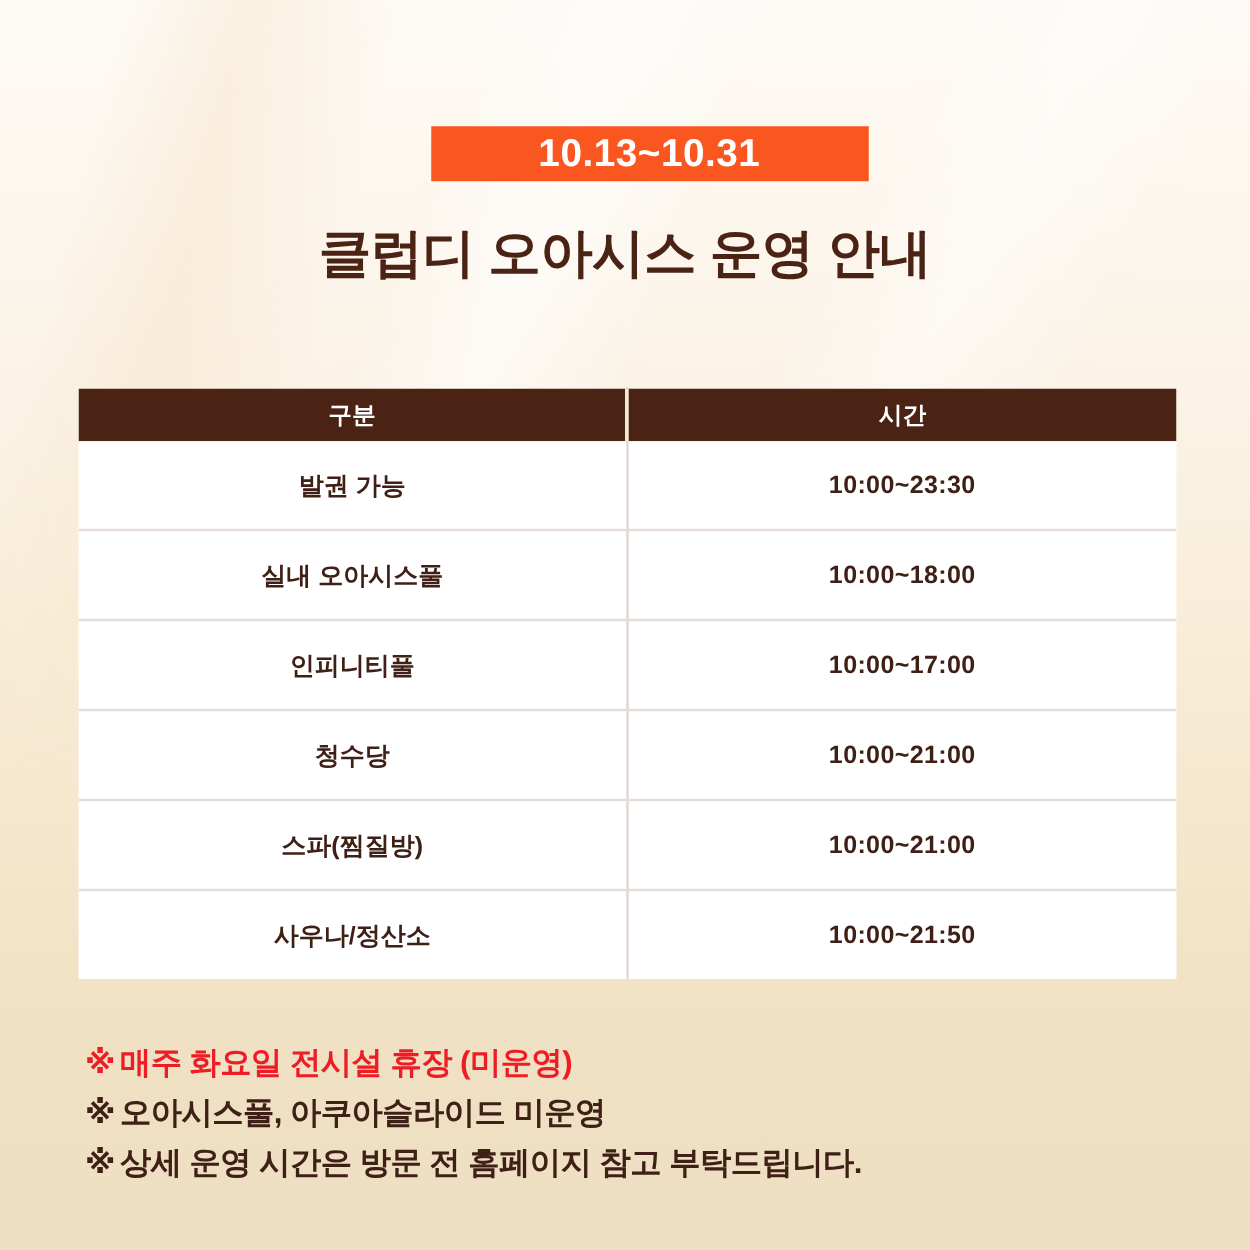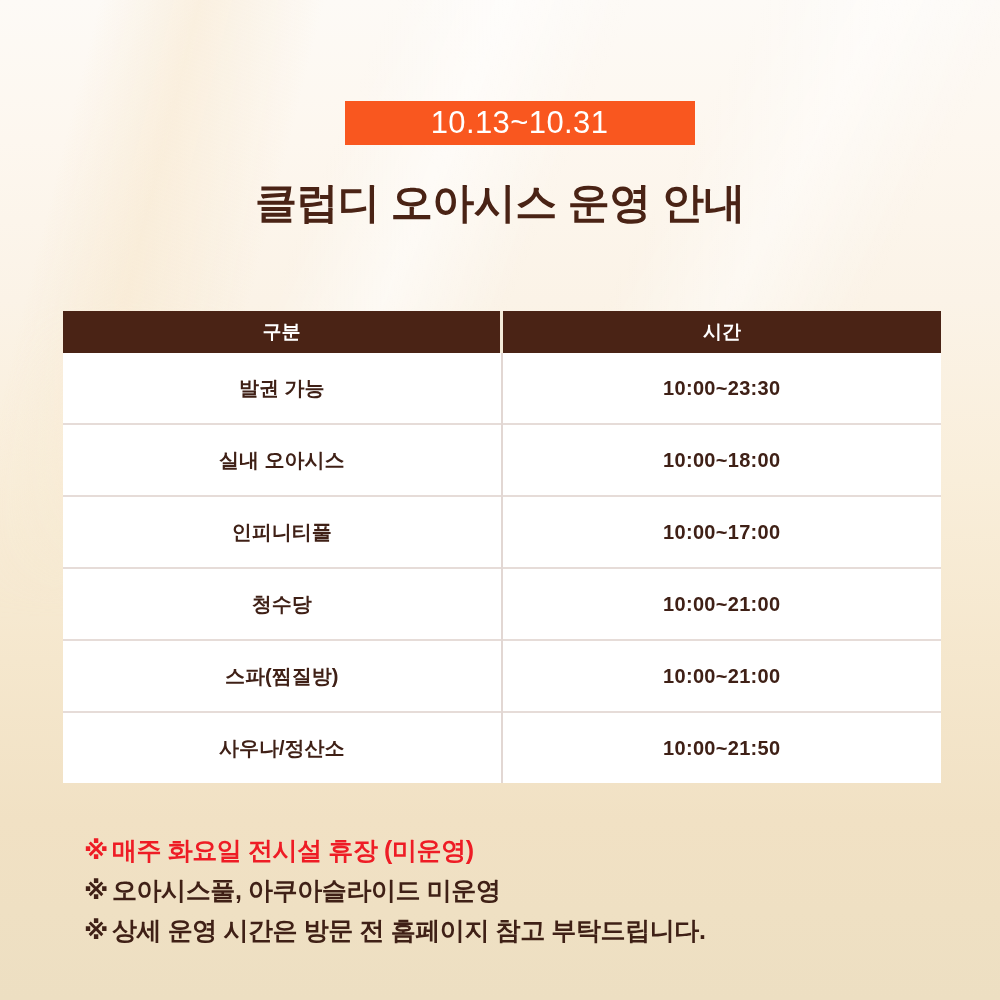--- a/index.html
+++ b/index.html
@@ -69,21 +69,21 @@
     top: 101px;
     left: 0;
     width: 100%;
     text-align: center;
   }
   .date-badge {
     display: inline-block;
     background: #f9571f;
     color: #ffffff;
     font-size: 31px;
-    font-weight: normal;
+    font-weight: bold;
     letter-spacing: 0.4px;
     line-height: 44px;
     padding: 0 50px;
     min-width: 350px;
     box-sizing: border-box;
     height: 44px;
     margin-left: 39px;
   }
 
   
@@ -144,21 +144,21 @@
   }
   .table tbody td.col-time {
     letter-spacing: 0.3px;
   }
   .col-label { width: 437px; }
   .col-time  { width: 438px; }
 
   
   .notes {
     position: absolute;
-    left: 84px;
+    left: 68px;
     top: 830px;
     width: 900px;
   }
   .note {
     font-size: 25px;
     font-weight: bold;
     line-height: 40px;
     color: #3f2016;
     letter-spacing: -0.4px;
     white-space: nowrap;
@@ -189,21 +189,21 @@
           <th class="col-label">구분</th>
           <th class="col-time">시간</th>
         </tr>
       </thead>
       <tbody id="table-body">
           <tr>
             <td class="col-label">발권 가능</td>
             <td class="col-time">10:00~23:30</td>
           </tr>
           <tr>
-            <td class="col-label">실내 오아시스</td>
+            <td class="col-label">실내 오아시스풀</td>
             <td class="col-time">10:00~18:00</td>
           </tr>
           <tr>
             <td class="col-label">인피니티풀</td>
             <td class="col-time">10:00~17:00</td>
           </tr>
           <tr>
             <td class="col-label">청수당</td>
             <td class="col-time">10:00~21:00</td>
           </tr>

